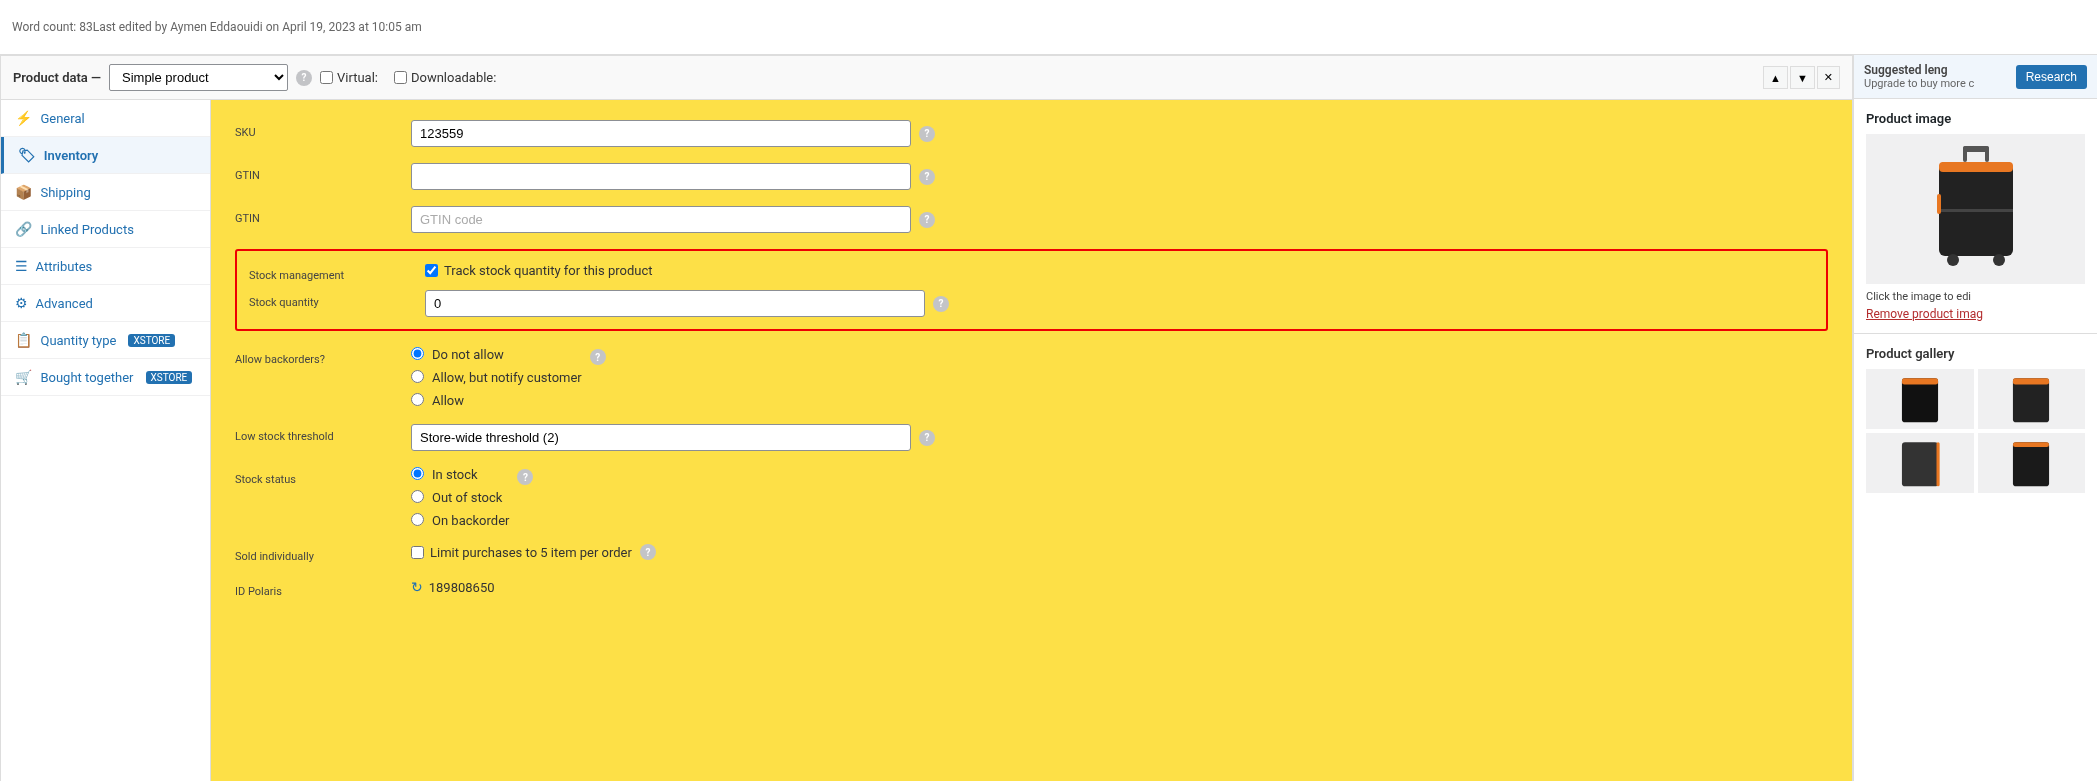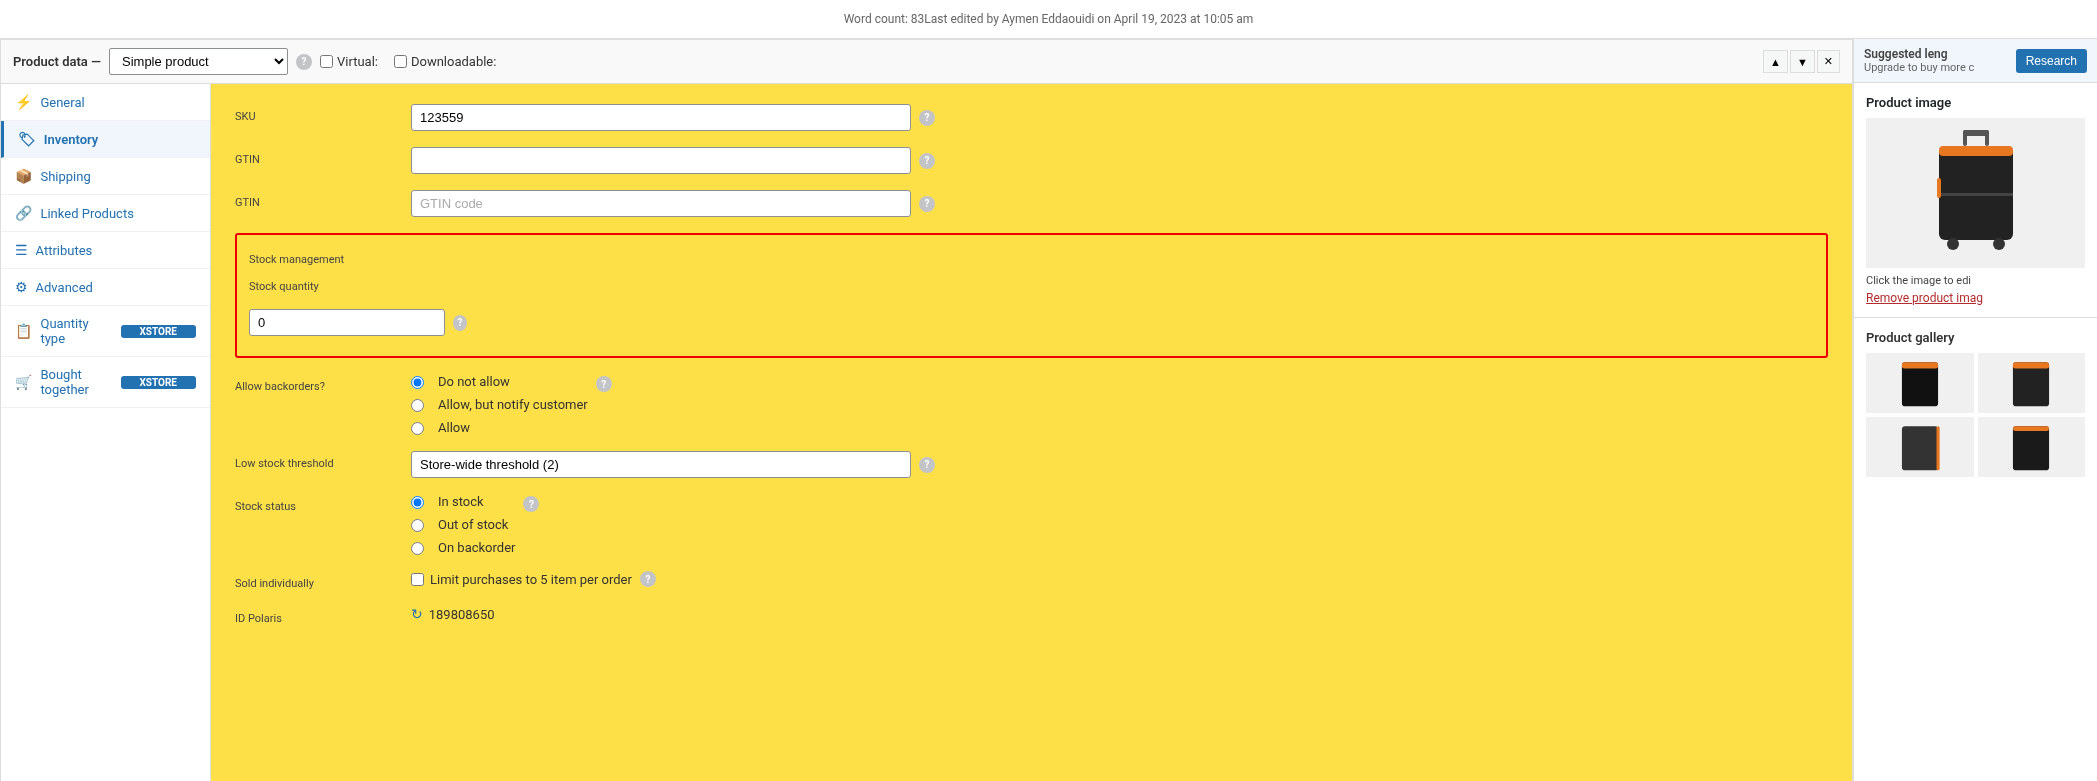--- a/index.html
+++ b/index.html
@@ -1,23 +1,23 @@
 <!DOCTYPE html>
 <html><head>
   <meta charset="utf-8">
   <style>
     * { box-sizing: border-box; margin: 0; padding: 0; }
     body { font-family: -apple-system, BlinkMacSystemFont, "Segoe UI", Roboto, sans-serif; font-size: 13px; color: #333; background: #f0f0f1; }
 
     .top-bar {
       background: #fff;
       border-bottom: 1px solid #ddd;
-      padding: 12px 12px;
-      display: flex;
-      justify-content: center;
+      padding: 20px 12px;
+      display: flex;
+      justify-content: flex-start;
       align-items: center;
       font-size: 12px;
       color: #666;
     }
 
     .main-wrapper {
       display: flex;
       height: calc(781px - 28px);
     }
 
@@ -121,24 +121,24 @@
       font-weight: 600;
       border-left: 3px solid #2271b1;
     }
 
     .sidebar-item .icon {
       font-size: 14px;
     }
 
     .sidebar-item .badge {
       display: inline-block;
-      padding: 1px 19px;
+      padding: 1px 5px;
       border-radius: 3px;
       font-size: 10px;
-      font-weight: 700;
+      font-weight: 400;
       background: #2271b1;
       color: #fff;
       margin-left: 4px;
     }
 
     .tab-content {
       flex: 1;
       padding: 20px 24px;
       overflow-y: auto;
     }
@@ -184,34 +184,33 @@
       border-radius: 3px;
       padding: 12px;
       margin-bottom: 0;
     }
 
     .stock-management-box .form-row {
       margin-bottom: 8px;
     }
 
     .stock-management-box .form-row:last-child {
-      margin-bottom: 8px;
-      flex-direction: column;
+      margin-bottom: 0;
     }
 
     .radio-group {
       display: flex;
       flex-direction: column;
       gap: 8px;
     }
 
     .radio-option {
       display: flex;
-      align-items: flex-end;
-      gap: 14px;
+      align-items: flex-start;
+      gap: 8px;
       font-size: 13px;
     }
 
     .checkbox-label {
       display: flex;
       align-items: center;
       gap: 6px;
       font-size: 13px;
     }
 
@@ -432,20 +431,26 @@
           <div class="form-field">
             <input type="text" placeholder="GTIN code" style="">
             <span class="help-icon">?</span>
           </div>
         </div>
 
         <div class="stock-management-box">
 
           <div class="form-row">
             <div class="form-label">Stock management</div>
+            <div class="form-field">
+              <label class="checkbox-label">
+                <input type="checkbox" checked="" style="">
+                <span>Track stock quantity for this product</span>
+              </label>
+            </div>
           </div>
 
           <div class="form-row">
             <div class="form-label">Stock quantity</div>
             <div class="form-field">
               <input type="number" value="0" style="">
               <span class="help-icon">?</span>
             </div>
           </div>
         </div>

